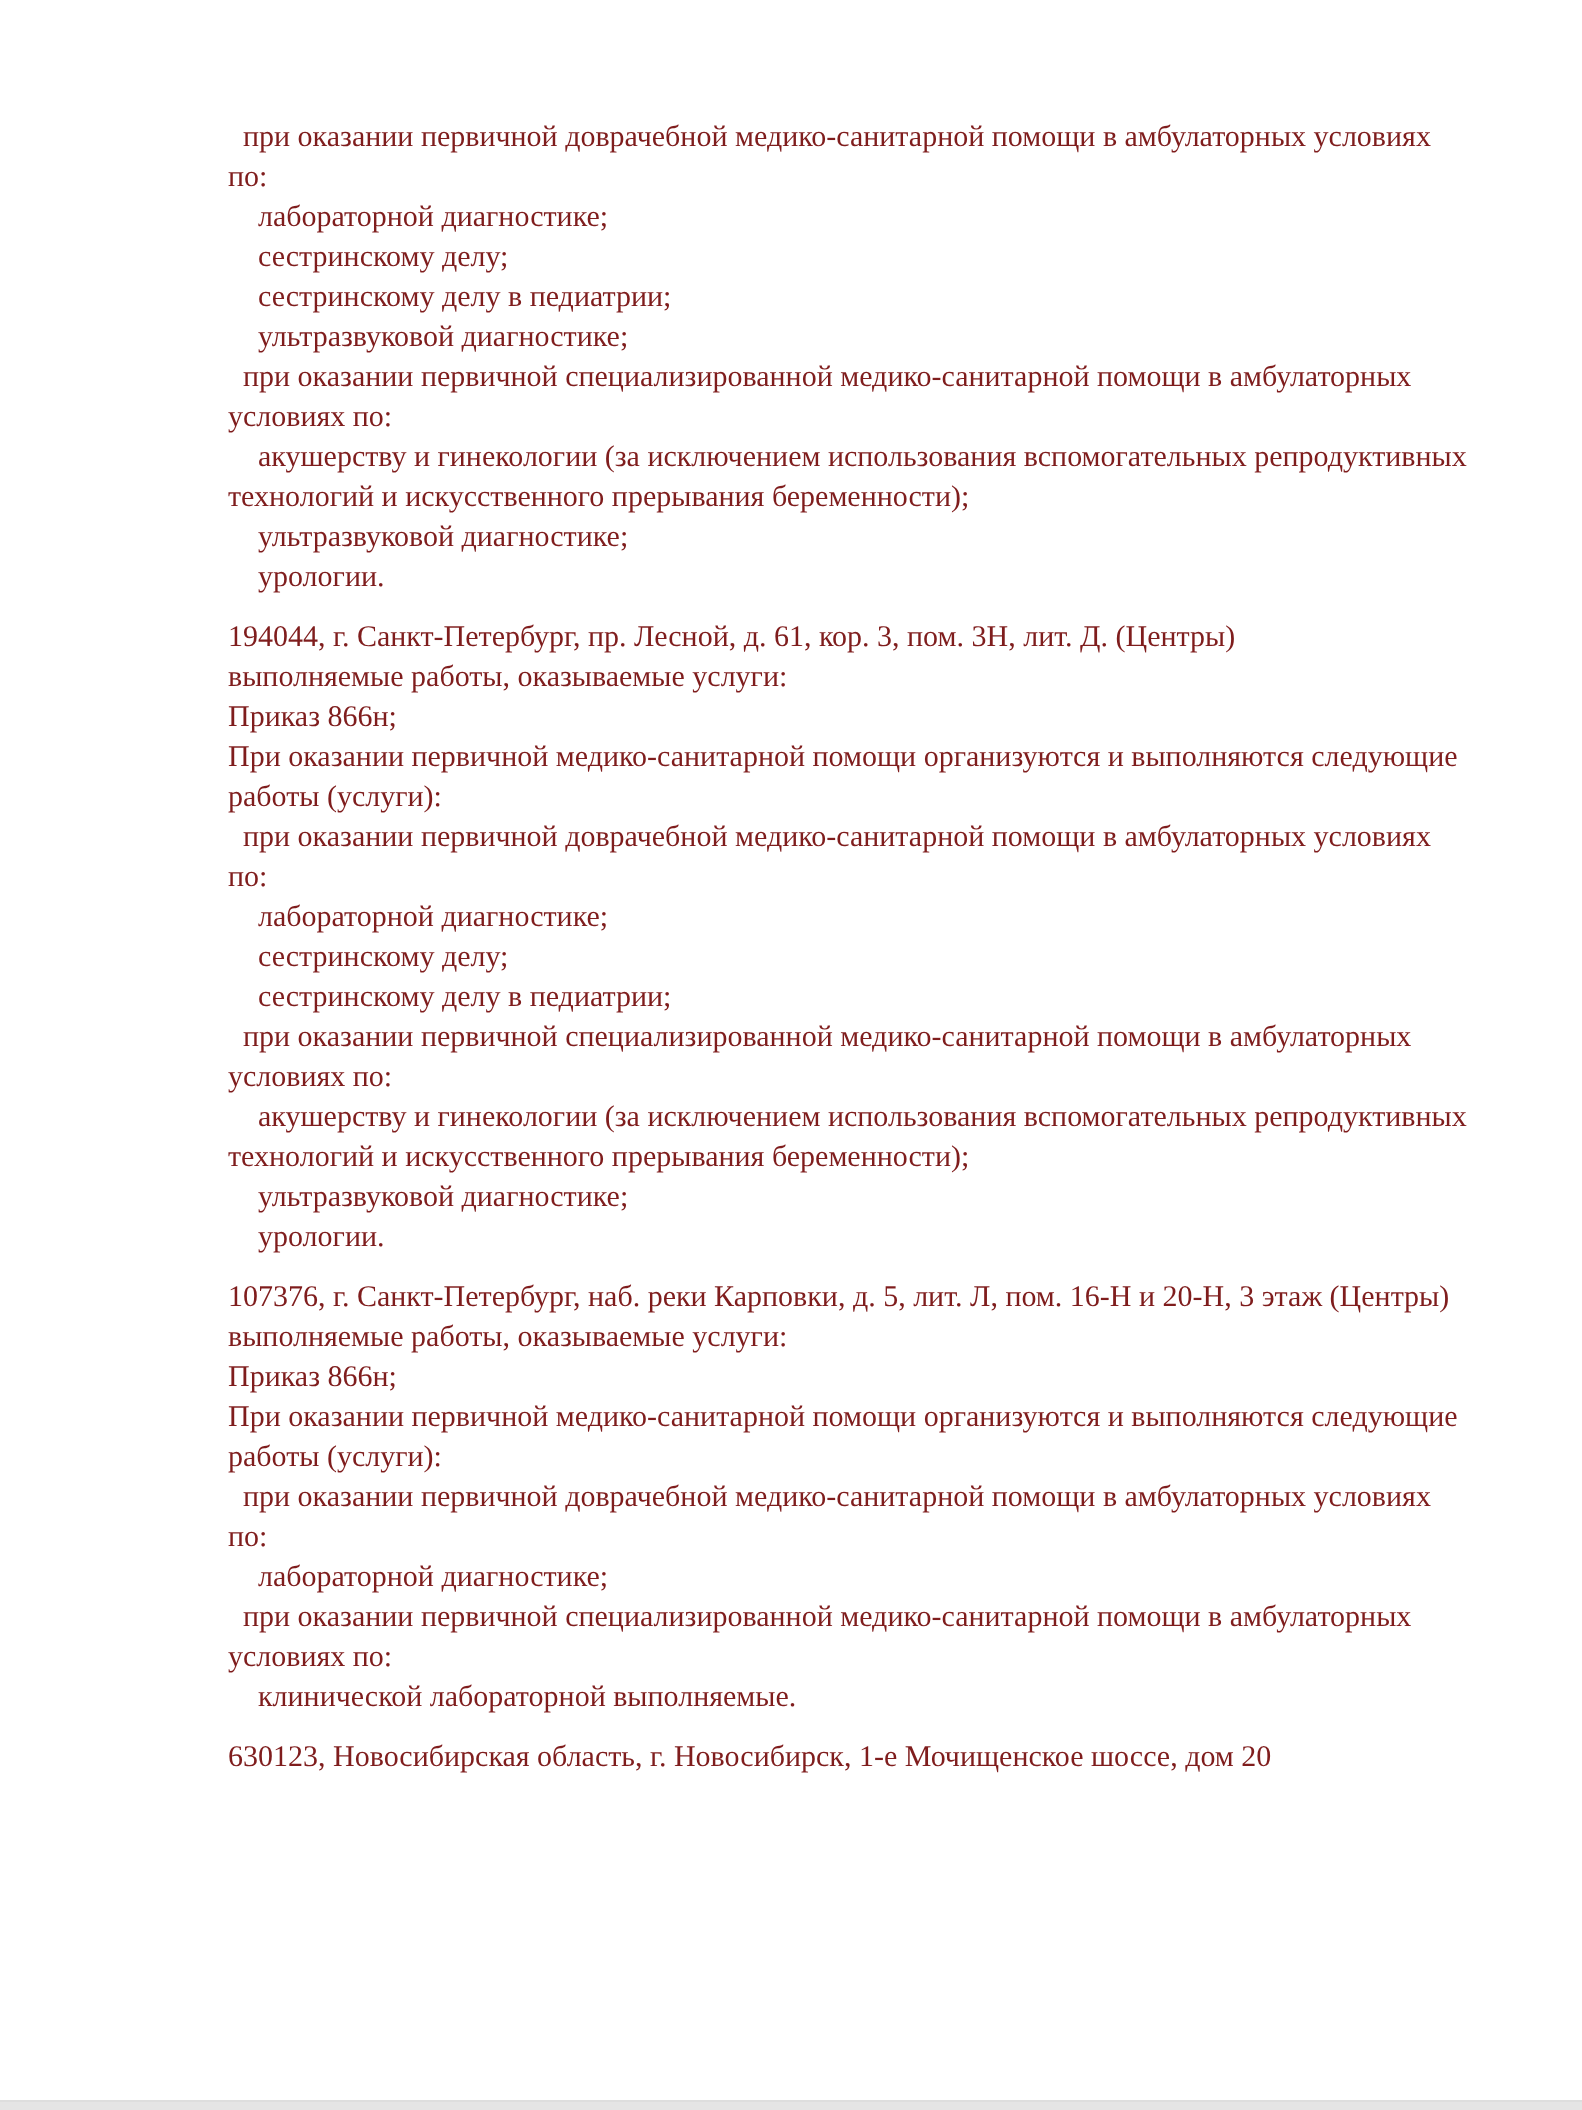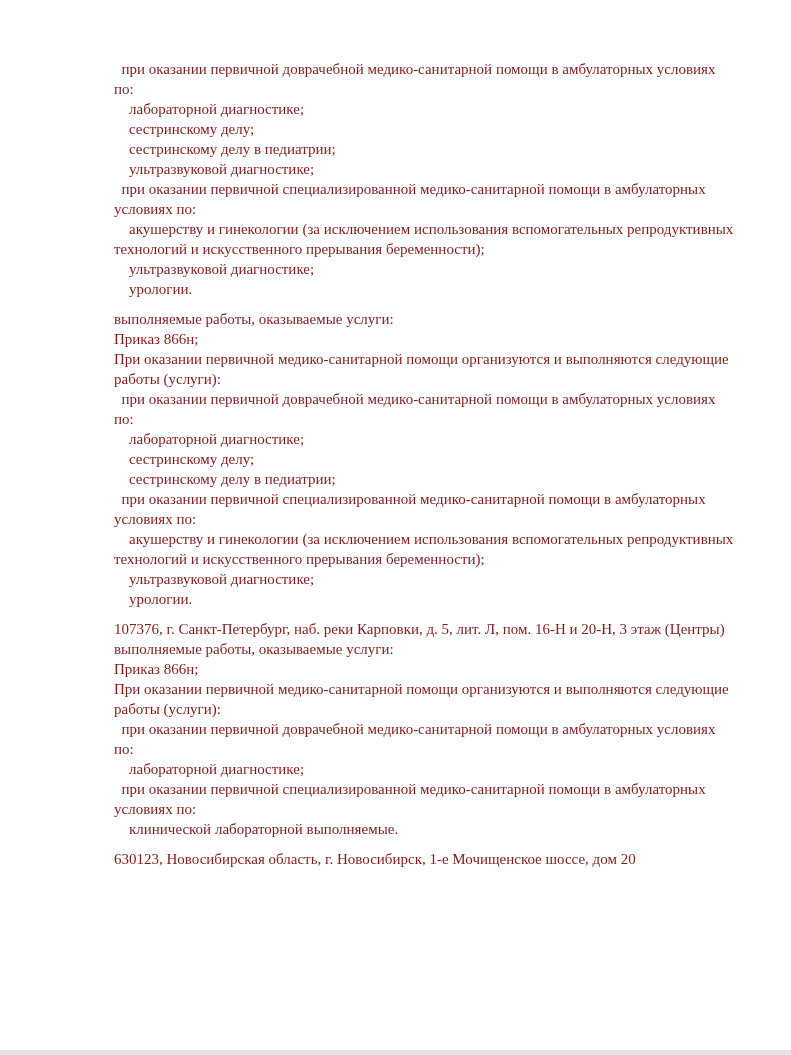--- a/index.html
+++ b/index.html
@@ -53,20 +53,21 @@
         <div class="line">    сестринскому делу в педиатрии;</div>
         <div class="line">    ультразвуковой диагностике;</div>
         <div class="line">  при оказании первичной специализированной медико-санитарной помощи в амбулаторных</div>
         <div class="line">условиях по:</div>
         <div class="line">    акушерству и гинекологии (за исключением использования вспомогательных репродуктивных</div>
         <div class="line">технологий и искусственного прерывания беременности);</div>
         <div class="line">    ультразвуковой диагностике;</div>
         <div class="line">    урологии.</div>
       </div>
       <div class="block">
+        <div class="line">194044, г. Санкт-Петербург, пр. Лесной, д. 61, кор. 3, пом. 3Н, лит. Д. (Центры)</div>
         <div class="line">выполняемые работы, оказываемые услуги:</div>
         <div class="line">Приказ 866н;</div>
         <div class="line">При оказании первичной медико-санитарной помощи организуются и выполняются следующие</div>
         <div class="line">работы (услуги):</div>
         <div class="line">  при оказании первичной доврачебной медико-санитарной помощи в амбулаторных условиях</div>
         <div class="line">по:</div>
         <div class="line">    лабораторной диагностике;</div>
         <div class="line">    сестринскому делу;</div>
         <div class="line">    сестринскому делу в педиатрии;</div>
         <div class="line">  при оказании первичной специализированной медико-санитарной помощи в амбулаторных</div>

